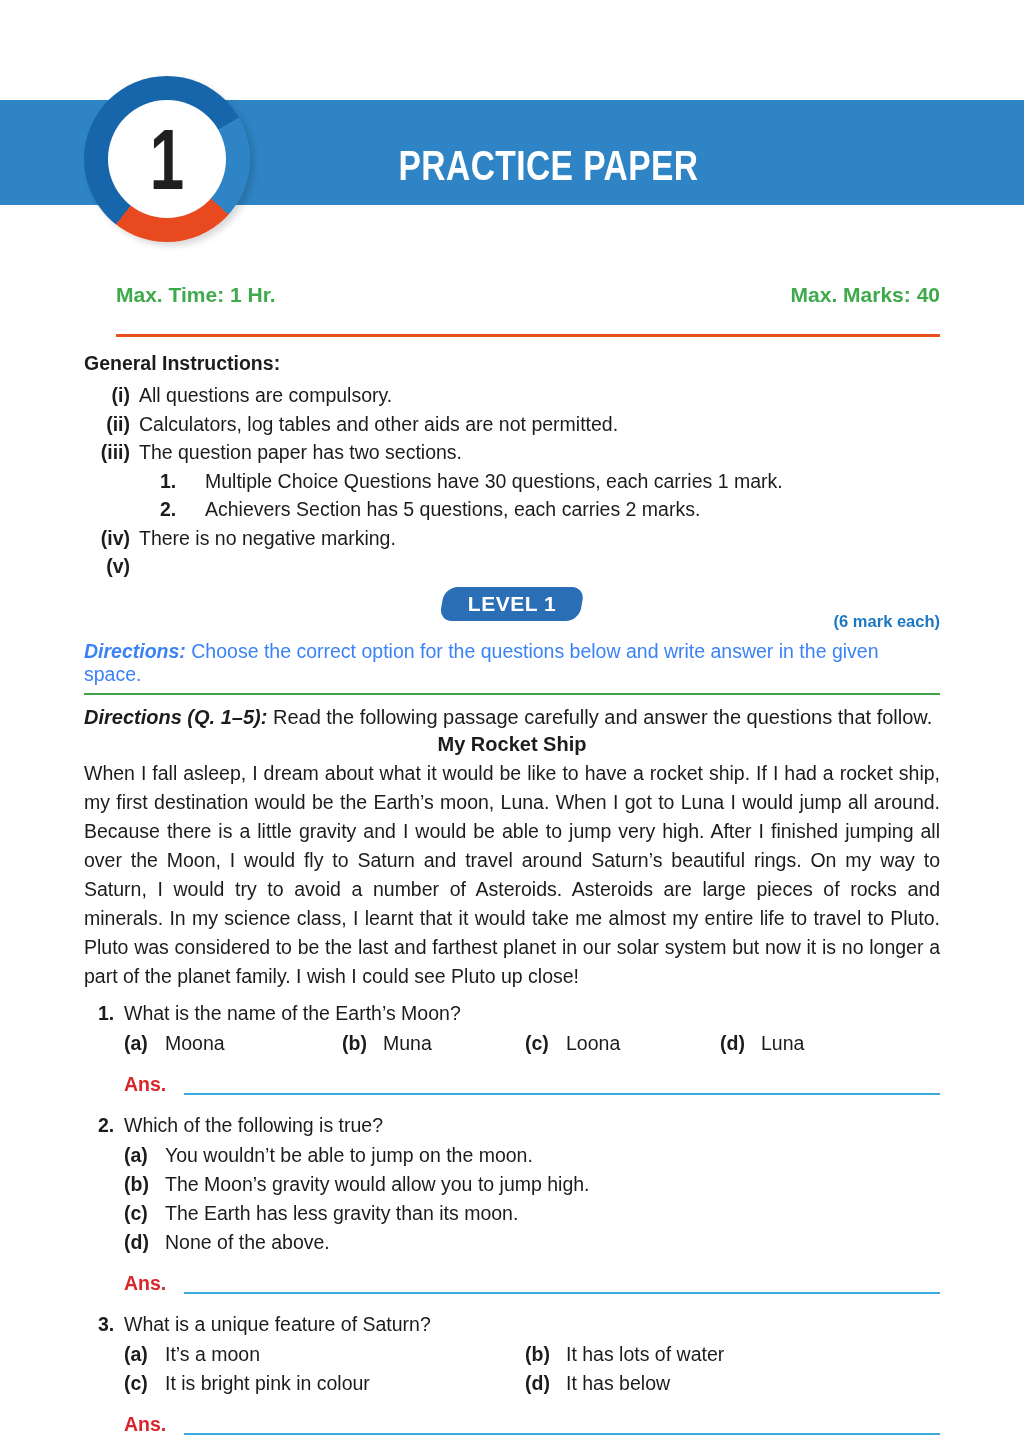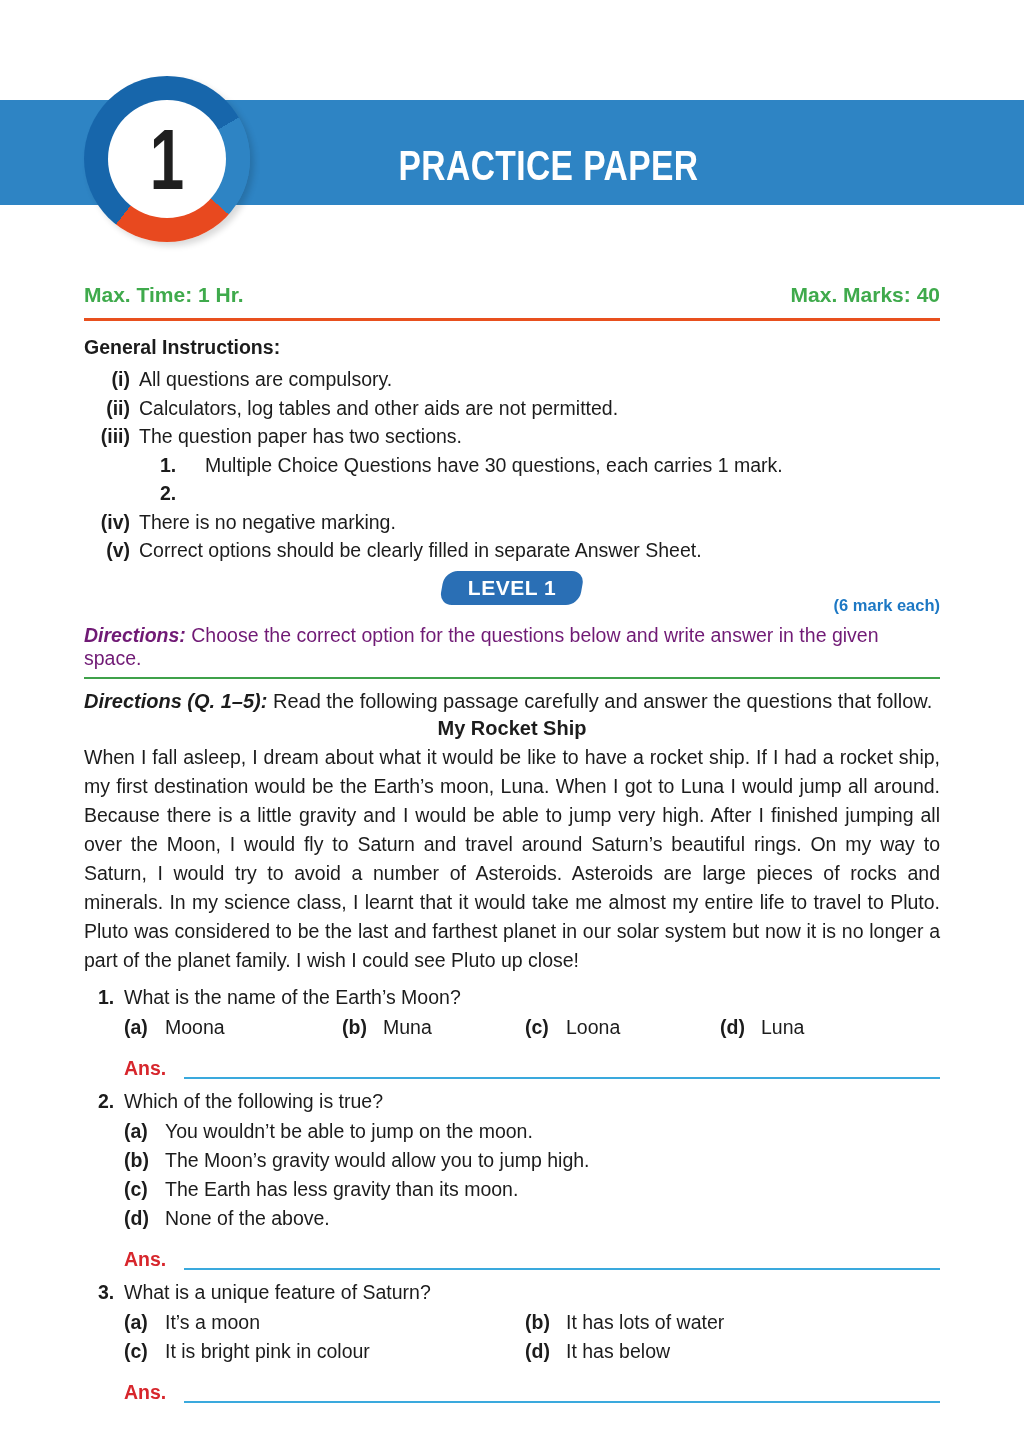--- a/index.html
+++ b/index.html
@@ -16,39 +16,39 @@
          box-shadow:4px 4px 6px rgba(0,0,0,.15);}
   .badge-inner{position:absolute;inset:24px;background:#ffffff;border-radius:50%;
                display:flex;align-items:center;justify-content:center;}
   .badge-num{font-size:86px;font-weight:bold;color:#1f1f1f;transform:scaleX(.72);line-height:1;}
 
   
   .content{margin:0 84px;}
 
   .header-row{display:flex;justify-content:space-between;margin-top:78px;
               font-weight:bold;font-size:21px;color:#3faa4c;
-              padding-bottom:11px;border-bottom:3px solid #e8501e;}
+              padding-bottom:27px;border-bottom:3px solid #e8501e;margin-left:32px;}
 
   .gi-heading{margin-top:15px;font-weight:bold;font-size:19.5px;}
   .gi-list{margin-top:6px;}
   .gi-item{display:flex;line-height:28.5px;font-size:19.5px;}
   .gi-item .lbl{width:46px;text-align:right;font-weight:bold;flex:none;}
   .gi-item .txt{margin-left:9px;}
   .gi-item.sub{margin-left:76px;}
   .gi-item.sub .lbl{width:30px;text-align:left;}
   .gi-item.sub .txt{margin-left:15px;}
 
   
   .level-row{position:relative;height:44px;margin-top:6px;}
   .level-badge{position:absolute;left:50%;top:0;transform:translateX(-50%) skewX(-10deg);
                background:#2a6fb5;border-radius:13px;padding:5px 26px;}
   .level-badge span{display:inline-block;transform:skewX(10deg);color:#fff;font-weight:bold;font-size:21px;letter-spacing:.5px;}
   .marks-note{position:absolute;right:0;bottom:0;color:#1d78c4;font-weight:bold;font-size:16.5px;}
 
-  .dir-green{margin-top:9px;font-size:19.5px;color:#701a75;padding-bottom:7px;border-bottom:2px solid #3fa14a;}
+  .dir-green{margin-top:9px;font-size:19.5px;color:#3b82f6;padding-bottom:7px;border-bottom:2px solid #3fa14a;}
   .dir-green .dl{font-weight:bold;font-style:italic;}
   .dir-black{margin-top:11px;font-size:20px;}
   .dir-black .dl{font-weight:bold;font-style:italic;}
 
   .passage-title{text-align:center;font-weight:bold;font-size:20px;margin-top:4px;}
   .passage-body{margin-top:3px;font-size:19.5px;line-height:29px;text-align:justify;}
 
   
   .q-block{margin-top:8px;}
   .q-line{display:flex;font-size:19.5px;line-height:29px;padding-left:14px;}
@@ -56,21 +56,21 @@
   .q-text{flex:1;}
   .opts{margin-left:40px;margin-top:1px;font-size:19.5px;}
   .opt{display:flex;line-height:29px;}
   .opt .ol{font-weight:bold;flex:none;width:28px;}
   .opt .ot{margin-left:13px;text-align:right;}
   .opts.cols-4{display:flex;}
   .opts.cols-4 .opt:nth-child(1){width:218px;}
   .opts.cols-4 .opt:nth-child(2){width:183px;}
   .opts.cols-4 .opt:nth-child(3){width:195px;}
   .opts.cols-2{display:grid;grid-template-columns:401px 1fr;}
-  .ans-row{display:flex;align-items:flex-end;margin:15px 0 8px 40px;}
+  .ans-row{display:flex;align-items:flex-end;margin:15px 0 16px 40px;}
   .ans-label{color:#d7262c;font-weight:bold;font-size:19.5px;line-height:22px;}
   .ans-line{flex:1;margin-left:18px;border-bottom:2px solid #3aa9dd;height:18px;}
 </style>
 </head>
 <body>
 
 <div class="page">
 
   <div class="banner">
     <div class="banner-title-wrap">
@@ -107,30 +107,30 @@
     <span class="txt">The question paper has two sections.</span>
   </div>
 
   <div class="gi-item sub">
     <span class="lbl">1.</span>
     <span class="txt">Multiple Choice Questions have 30 questions, each carries 1 mark.</span>
   </div>
 
   <div class="gi-item sub">
     <span class="lbl">2.</span>
+    <span class="txt">Achievers Section has 5 questions, each carries 2 marks.</span>
   </div>
 
   <div class="gi-item">
     <span class="lbl">(iv)</span>
     <span class="txt">There is no negative marking.</span>
   </div>
 
   <div class="gi-item">
     <span class="lbl">(v)</span>
-    <span class="txt">Correct options should be clearly filled in separate Answer Sheet.</span>
   </div>
 </div>
 
     <div class="level-row">
       <div class="level-badge">
         <span>LEVEL 1</span>
       </div>
       <span class="marks-note">(6 mark each)</span>
     </div>
 

